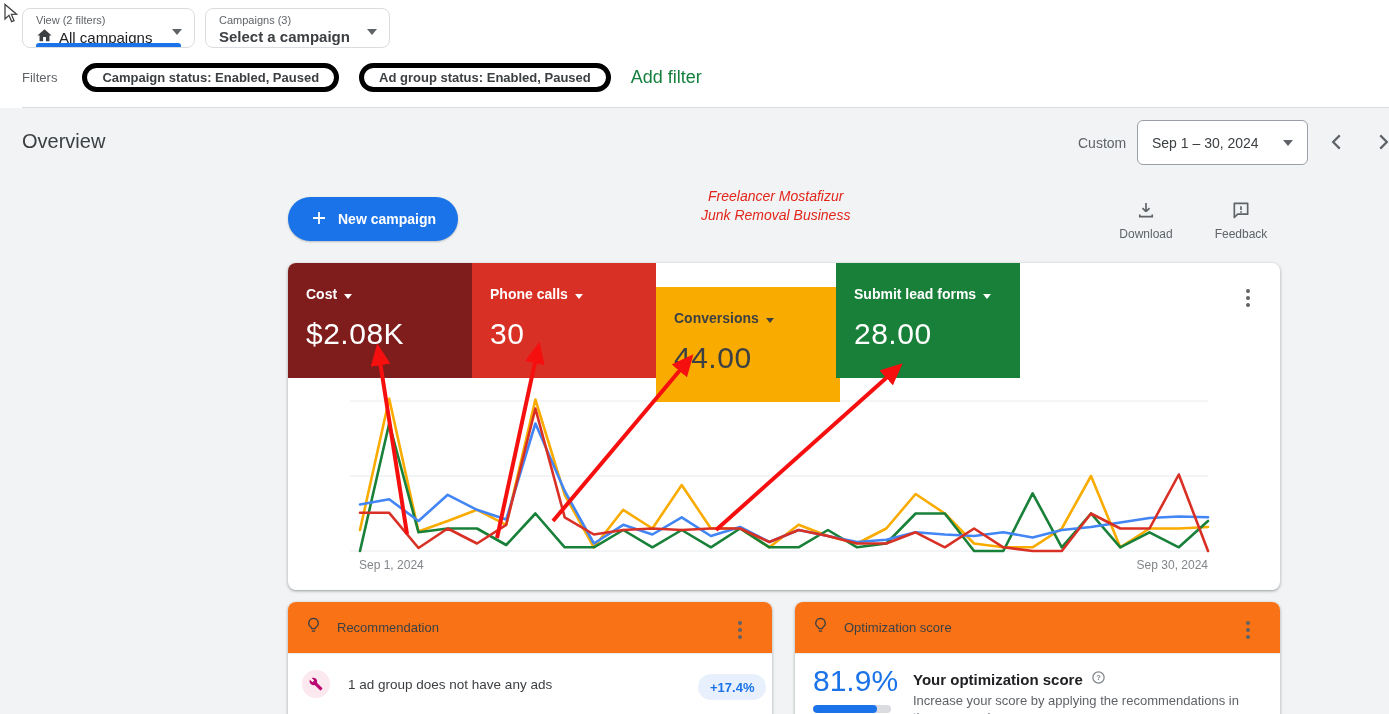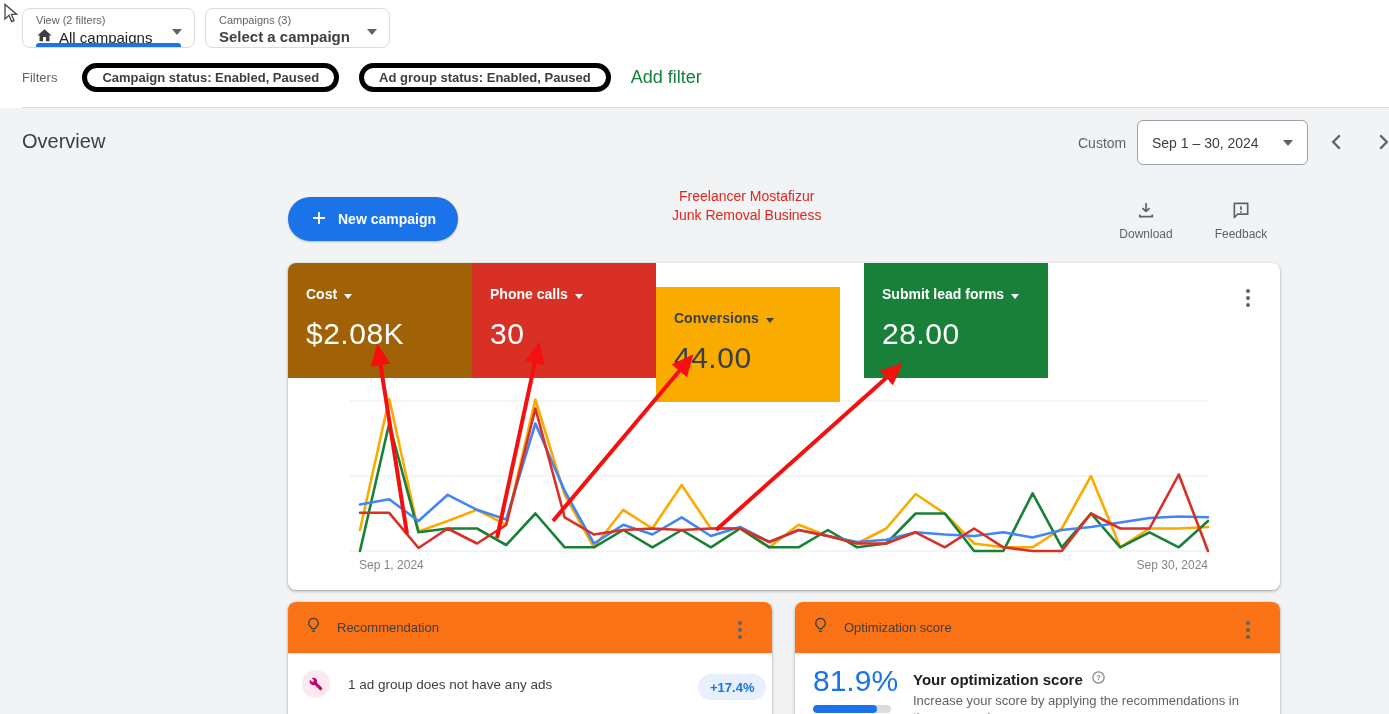--- a/index.html
+++ b/index.html
@@ -44,36 +44,36 @@
   .date-box .caret { margin-left:auto; }
   .nav-chev { position:absolute; top:23px; width:22px; height:22px; cursor:pointer; }
   .chev-prev { left:1326px; } .chev-next { left:1372px; }
 
   .new-campaign { position:absolute; left:288px; top:89px; height:44px; padding:0 22px;
                   background:#1a73e8; color:#fff; border:none; border-radius:22px; display:flex;
                   align-items:center; gap:10px; font-size:14px; font-weight:bold;
                   font-family:"Liberation Sans",sans-serif; cursor:pointer;
                   box-shadow:0 1px 2px rgba(60,64,67,.3); }
 
-  .annotation-text { position:absolute; left:672px; top:79px; font-size:14px; line-height:19px;
-                     text-align:center; }
+  .annotation-text { position:absolute; left:701px; top:79px; font-size:14px; line-height:19px;
+                     text-align:center;font-style:italic; }
 
   .icon-btn { position:absolute; top:92px; width:70px; display:flex; flex-direction:column;
               align-items:center; gap:4px; cursor:pointer; }
   .btn-download { left:1111px; } .btn-feedback { left:1206px; }
   .icon-btn span { font-size:12px; color:#5f6368; }
 
   
   .card { position:absolute; background:#fff; border-radius:8px;
           box-shadow:0 1px 2px rgba(60,64,67,.30), 0 1px 3px 1px rgba(60,64,67,.15); }
   .overview-card { left:288px; top:155px; width:992px; height:327px; }
   #chart-svg { position:absolute; left:0; top:0; }
   .metric { position:absolute; top:0; width:184px; height:115px; padding:22px 0 0 18px; cursor:pointer; }
   .metric.m0 { left:0; border-top-left-radius:8px; }
-  .metric.m1 { left:184px; } .metric.m2 { left:368px;margin-top:24px; } .metric.m3 { left:576px; }
+  .metric.m1 { left:184px; } .metric.m2 { left:368px;margin-top:24px; } .metric.m3 { left:548px; }
   .m-label { font-size:14px; font-weight:bold; }
   .metric .caret { border-top-color:currentColor; margin-left:7px;
                    border-left-width:4px; border-right-width:4px; border-top-width:5px; }
   .m-value { font-size:30px; margin-top:14px; letter-spacing:.5px; }
   .kebab { display:flex; flex-direction:column; gap:3px; align-items:center; width:20px;
            padding:2px 0; cursor:pointer; }
   .kebab i { width:4px; height:4px; border-radius:50%; background:#5f6368; }
   .overview-card .kebab { position:absolute; left:950px; top:24px; }
   .axis-label { position:absolute; top:295px; font-size:12px; color:#80868b; }
   .axis-start { left:71px; } .axis-end { right:72px; }
@@ -203,21 +203,21 @@
       <svg id="chart-svg" width="992" height="327">
           <line x1="62" x2="920" y1="138" y2="138" stroke="#e8eaed"></line>
           <line x1="62" x2="920" y1="213" y2="213" stroke="#e8eaed"></line>
           <line x1="62" x2="920" y1="288" y2="288" stroke="#e8eaed"></line>
           <polyline points="72.0,267.0 101.2,135.8 130.5,268.5 159.7,258.0 189.0,246.8 218.2,261.8 247.4,136.5 276.7,231.8 305.9,284.3 335.2,246.8 364.4,265.5 393.7,222.0 422.9,265.5 452.1,265.5 481.4,284.3 510.6,261.8 539.9,273.0 569.1,280.5 598.3,265.5 627.6,231.0 656.8,250.5 686.1,280.5 715.3,284.3 744.6,284.3 773.8,265.5 803.0,213.0 832.3,284.3 861.5,265.5 890.8,265.5 920.0,264.0" fill="none" stroke="#f9ab00" stroke-width="2.6" stroke-linejoin="round" stroke-linecap="round"></polyline>
           <polyline points="72.0,288.0 101.2,160.5 130.5,269.3 159.7,265.5 189.0,265.5 218.2,282.0 247.4,250.5 276.7,284.3 305.9,284.3 335.2,267.0 364.4,284.3 393.7,267.0 422.9,284.3 452.1,265.5 481.4,284.3 510.6,284.3 539.9,267.0 569.1,284.3 598.3,280.5 627.6,250.5 656.8,250.5 686.1,288.0 715.3,288.0 744.6,230.3 773.8,284.3 803.0,250.5 832.3,284.3 861.5,269.3 890.8,284.3 920.0,258.0" fill="none" stroke="#188038" stroke-width="2.6" stroke-linejoin="round" stroke-linecap="round"></polyline>
           <polyline points="72.0,241.5 101.2,236.3 130.5,258.0 159.7,231.8 189.0,246.8 218.2,256.5 247.4,160.5 276.7,228.0 305.9,280.5 335.2,261.8 364.4,271.5 393.7,254.3 422.9,273.0 452.1,264.0 481.4,279.0 510.6,267.0 539.9,273.0 569.1,279.0 598.3,276.8 627.6,269.3 656.8,271.5 686.1,273.0 715.3,269.3 744.6,274.5 773.8,267.0 803.0,264.0 832.3,259.5 861.5,255.0 890.8,253.5 920.0,254.3" fill="none" stroke="#4285f4" stroke-width="2.6" stroke-linejoin="round" stroke-linecap="round"></polyline>
           <polyline points="72.0,249.8 101.2,249.8 130.5,285.0 159.7,265.5 189.0,280.5 218.2,261.8 247.4,145.5 276.7,254.3 305.9,271.5 335.2,267.0 364.4,265.5 393.7,267.0 422.9,265.5 452.1,265.5 481.4,279.0 510.6,267.0 539.9,273.0 569.1,280.5 598.3,280.5 627.6,269.3 656.8,284.3 686.1,265.5 715.3,284.3 744.6,288.0 773.8,288.0 803.0,250.5 832.3,265.5 861.5,265.5 890.8,211.5 920.0,288.0" fill="none" stroke="#d93025" stroke-width="2.6" stroke-linejoin="round" stroke-linecap="round"></polyline>
         </svg>
 
-      <div class="metric m0" style="background: #a16207; color: rgb(255, 255, 255);">
+      <div class="metric m0" style="background: #7f1d1d; color: rgb(255, 255, 255);">
         <span class="m-label">Cost</span><span class="caret"></span>
         <div class="m-value">$2.08K</div>
       </div>
       <div class="metric m1" style="background: rgb(217, 48, 37); color: rgb(255, 255, 255);">
         <span class="m-label">Phone calls</span><span class="caret"></span>
         <div class="m-value">30</div>
       </div>
       <div class="metric m2" style="background: rgb(249, 171, 0); color: rgb(60, 64, 67);">
         <span class="m-label">Conversions</span><span class="caret"></span>
         <div class="m-value">44.00</div>

